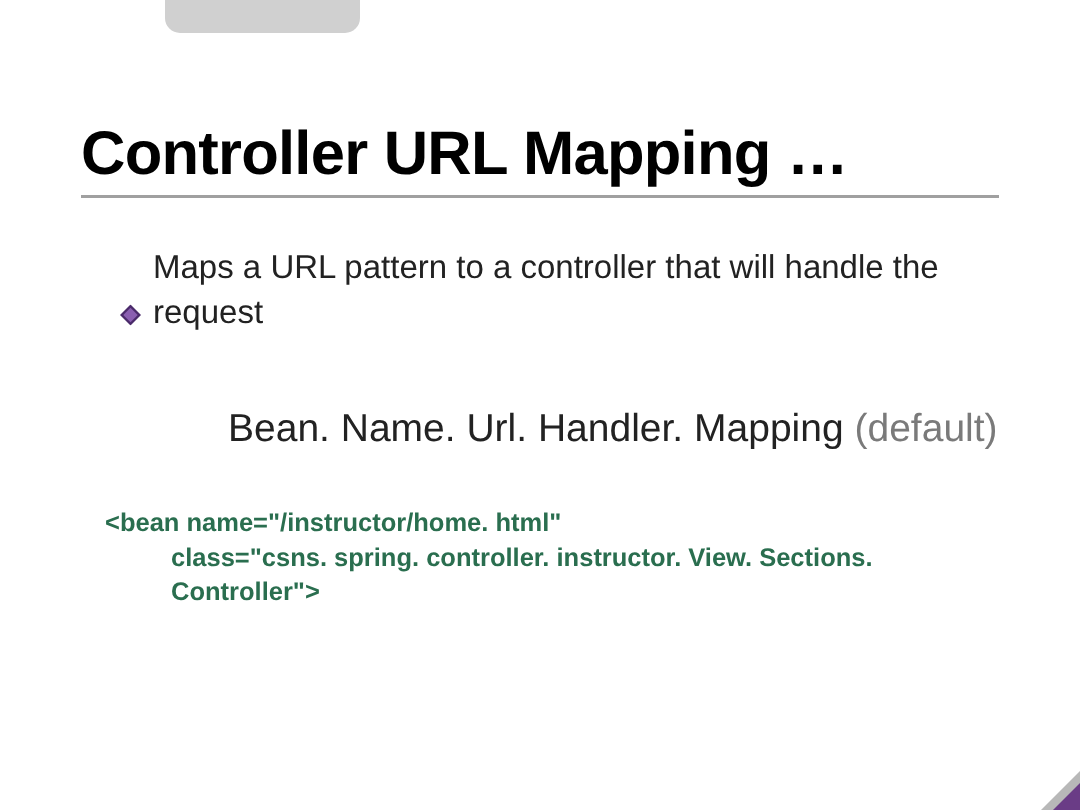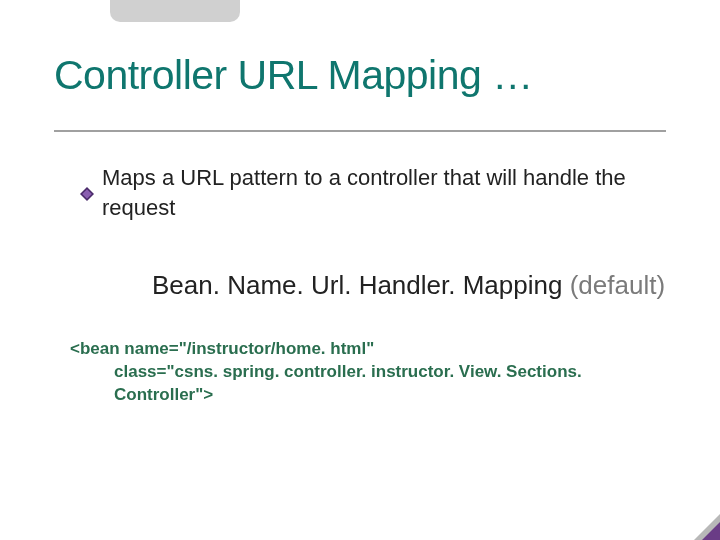--- a/index.html
+++ b/index.html
@@ -13,42 +13,42 @@
     position: absolute;
     top: 0;
     left: 110px;
     width: 130px;
     height: 22px;
     background: #d0d0d0;
     border-radius: 0 0 10px 10px;
   }
   .slide-title {
     position: absolute;
-    top: 52px;
+    top: 79px;
     left: 54px;
     font-size: 41px;
-    color: #0f766e;
-    font-weight: 400;
+    color: #000000;
+    font-weight: 700;
     letter-spacing: -0.5px;
   }
   .title-underline {
     position: absolute;
     top: 130px;
     left: 54px;
     width: 612px;
     height: 2px;
     background: #a0a0a0;
   }
   .bullet-row {
     position: absolute;
     top: 163px;
     left: 80px;
     width: 560px;
     display: flex;
-    align-items: center;
+    align-items: flex-end;
     gap: 8px;
   }
   .bullet-icon {
     flex: 0 0 auto;
     margin-top: 6px;
   }
   .bullet-text {
     font-size: 22px;
     color: #222;
     line-height: 1.35;

